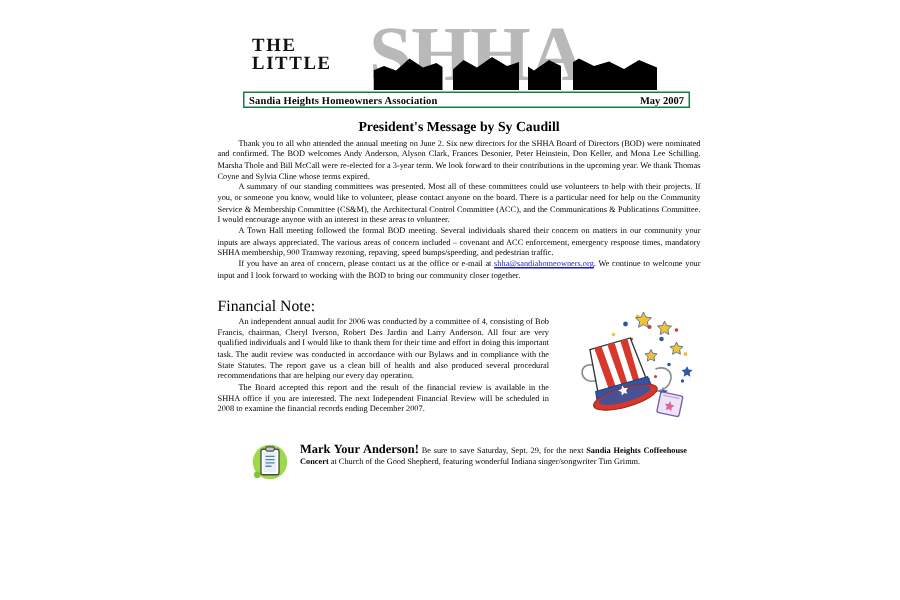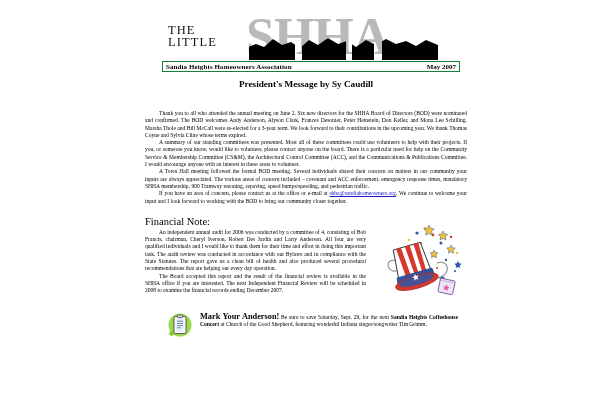--- a/index.html
+++ b/index.html
@@ -41,20 +41,21 @@
     top: 4px;
     z-index: 3;
     line-height: 0.98;
   }
   .the-little .ln {
     font-family: "Liberation Serif", serif;
     font-size: 12.5px;
     letter-spacing: 1.1px;
     color: #111;
     display: block;
+    font-weight: bold;
   }
   .grit-wrap {
     position: absolute;
     left: 84px;
     top: -2px;
     width: 216px;
     height: 42px;
     overflow: hidden;
   }
   .grit-text {
@@ -103,21 +104,21 @@
     font-size: 7px;
   }
 
   
   .art-title {
     text-align: center;
     font-family: "Liberation Serif", serif;
     font-weight: bold;
     font-size: 9.2px;
     margin-top: 7px;
-    margin-bottom: 21px;
+    margin-bottom: 4px;
   }
   .body-col {
     width: 322px;
     font-size: 5.55px;
     line-height: 7.3px;
     text-align: justify;
     font-family: "Liberation Serif", serif;
   }
   .body-col p {
     margin: 0;

